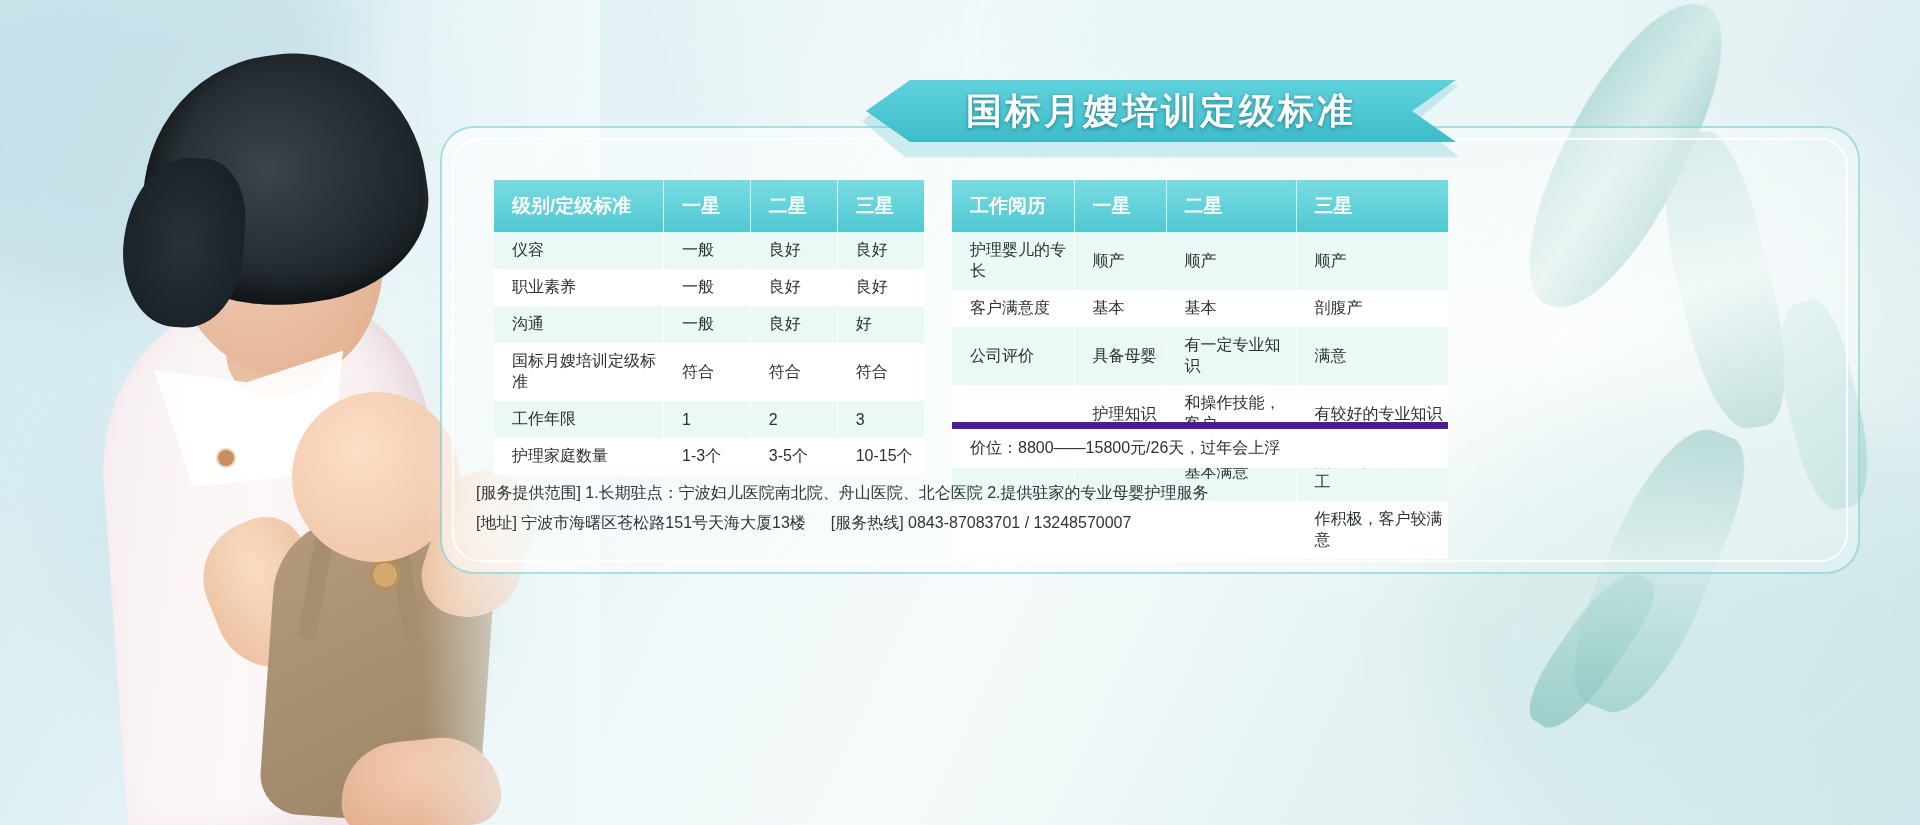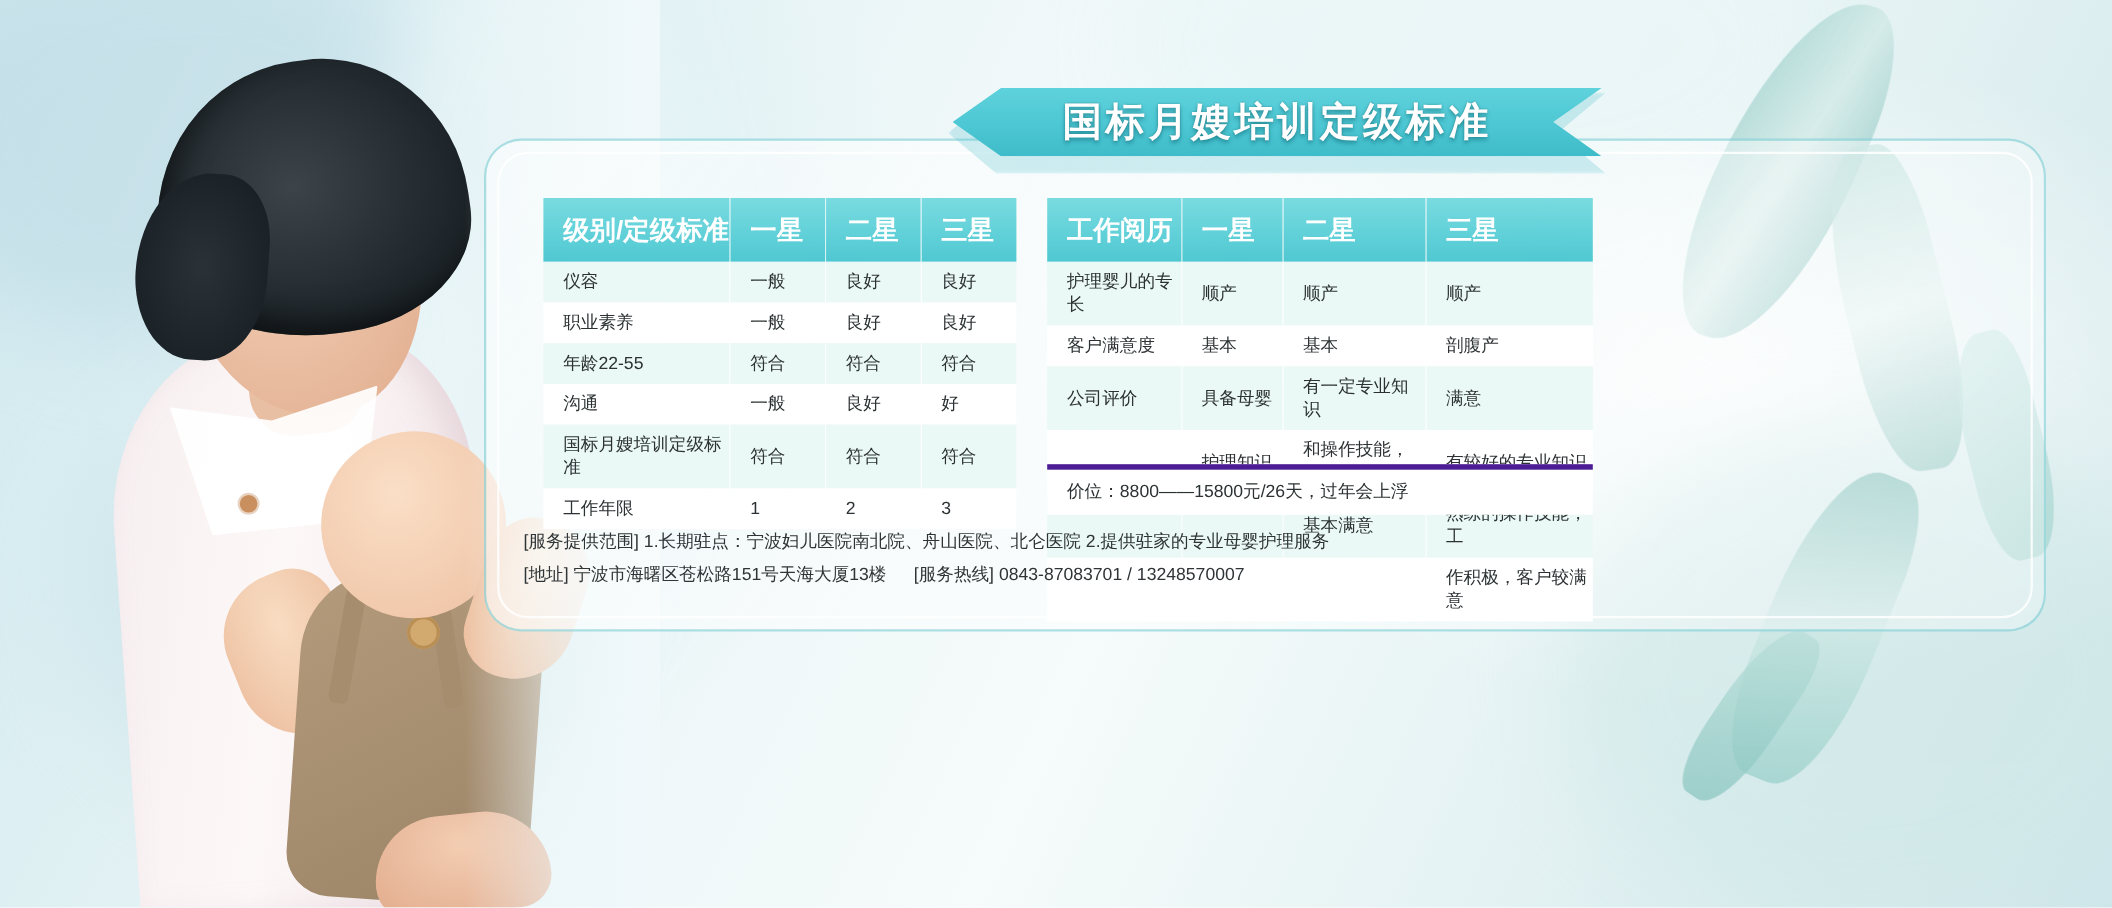--- a/index.html
+++ b/index.html
@@ -123,21 +123,21 @@
   .banner-title {
     font-size: 36px; font-weight: bold; color:#ffffff; letter-spacing: 3px;
     text-shadow: 0 2px 4px rgba(0,90,105,.45), 0 0 2px rgba(0,0,0,.25);
     font-family: "DejaVu Sans", "Liberation Sans", sans-serif;
   }
 
   
   .tbl { position:absolute; border-collapse: collapse; table-layout: fixed; }
   .tbl th {
     background: linear-gradient(180deg,#79dbe0 0%, #4fc8d2 100%);
-    color:#fff; font-size:24px; font-weight:bold; text-align:left;
+    color:#fff; font-size:19px; font-weight:bold; text-align:left;
     padding: 13px 0 13px 18px; border-right:1px solid rgba(255,255,255,.75);
     white-space: nowrap;
     margin-left: 20px;
   }
   .tbl th:last-child { border-right:none; }
   .tbl td {
     font-size:16px; color:#2c3233; padding: 8px 0 8px 18px;
     border-right:1px solid rgba(255,255,255,.9);
     background:#ffffff;
   }
@@ -153,21 +153,21 @@
 
   #right-table col.d0 { width:122px; }
   #right-table col.d1 { width:92px;  }
   #right-table col.d2 { width:130px; }
   #right-table col.d3 { width:152px; }
 
   .price-bar {
     position:absolute; left:952px; top:422px; width:496px; height:46px;
     background:#ffffff; display:flex; align-items:center;
     font-size:16px; color:#2c3233; padding-left:18px;
-    border-top:5px solid #4c1d95;
+    border-top:7px solid #4c1d95;
   }
 
   .footer-lines { position:absolute; left:476px; top:478px; width:1000px; }
   .footer-lines .fl {
     font-size:16px; color:#2f3436; line-height:30px; white-space:nowrap;
   }
   .footer-lines .gap { display:inline-block; width:16px; }
 </style>
 </head>
 <body>
@@ -234,42 +234,42 @@
       <td>良好</td>
       <td>良好</td>
     </tr>
     <tr>
       <td>职业素养</td>
       <td>一般</td>
       <td>良好</td>
       <td>良好</td>
     </tr>
     <tr>
-      <td>年龄22-55</td>
-      <td>符合</td>
-      <td>符合</td>
-      <td>符合</td>
-    </tr>
-    <tr>
       <td>沟通</td>
       <td>一般</td>
       <td>良好</td>
       <td>好</td>
     </tr>
     <tr>
       <td>国标月嫂培训定级标准</td>
       <td>符合</td>
       <td>符合</td>
       <td>符合</td>
     </tr>
     <tr>
       <td>工作年限</td>
       <td>1</td>
       <td>2</td>
       <td>3</td>
+    </tr>
+    <tr>
+      <td>护理家庭数量</td>
+      <td>1-3个</td>
+      <td>3-5个</td>
+      <td>10-15个</td>
     </tr>
   </tbody>
 </table>
 
 <table class="tbl" id="right-table">
   <colgroup>
     <col class="d0">
       <col class="d1">
       <col class="d2">
       <col class="d3">

